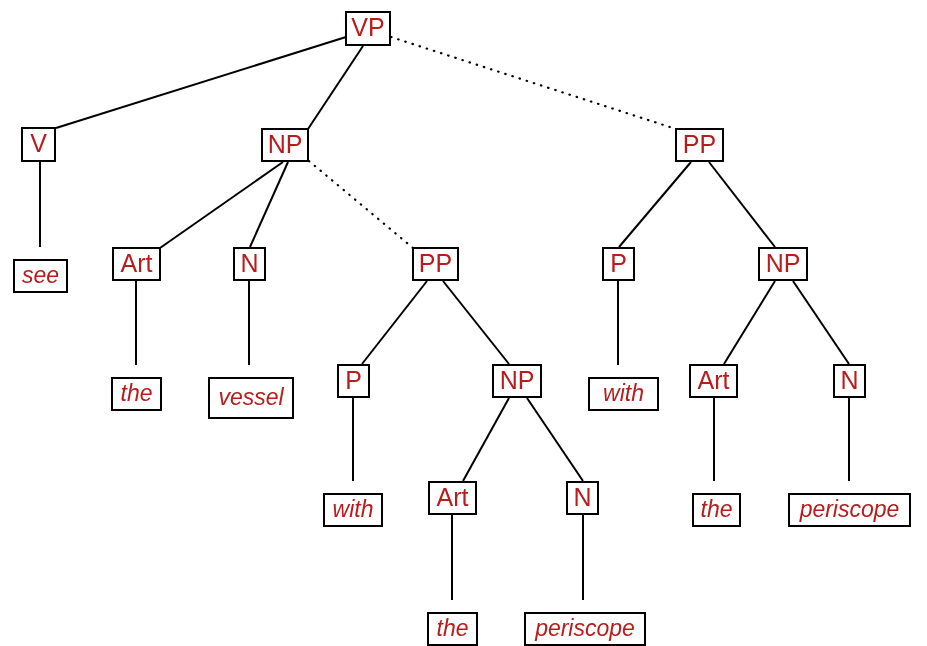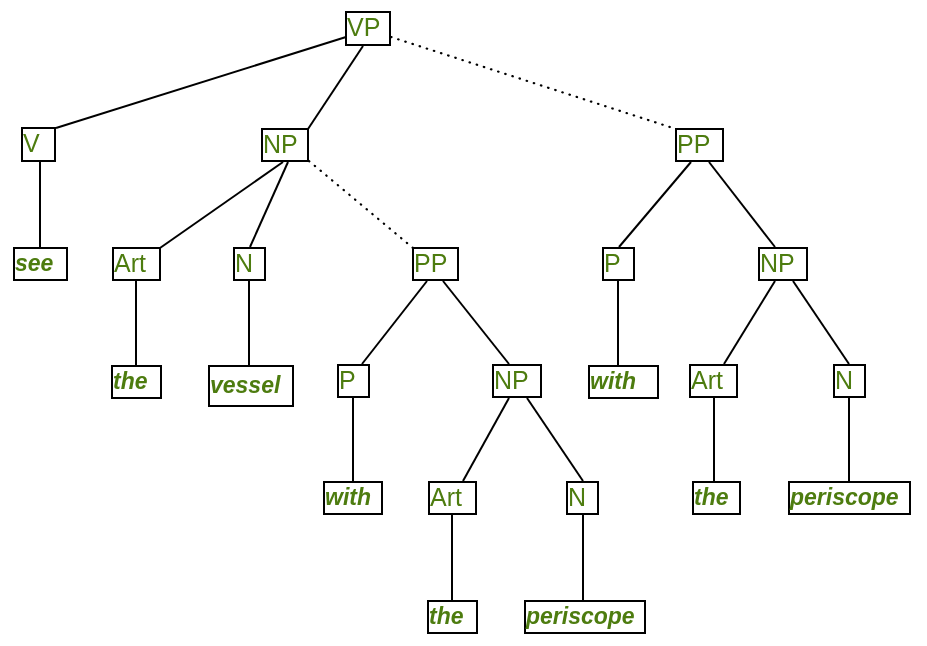--- a/index.html
+++ b/index.html
@@ -26,33 +26,35 @@
     height: 646px;
     pointer-events: none;
   }
   .node {
     position: absolute;
     box-sizing: border-box;
     border: 2px solid #000000;
     background: #ffffff;
     display: flex;
     align-items: center;
+    justify-content: center;
     line-height: 1;
     white-space: nowrap;
-    color: #4d7c0f;
+    color: #b91c1c;
   }
   .node.cat {
     font-size: 25px;
     font-style: normal;
     font-weight: normal;
   }
   .node.word {
     font-size: 23px;
     font-style: italic;
-    font-weight: bold;
+    font-weight: normal;
+    margin-top: 12px;
   }
   .node .lbl {
     display: block;
     transform: translateY(-1px);
   }
 </style>
 </head>
 <body>
 
 <div id="tree-canvas">

